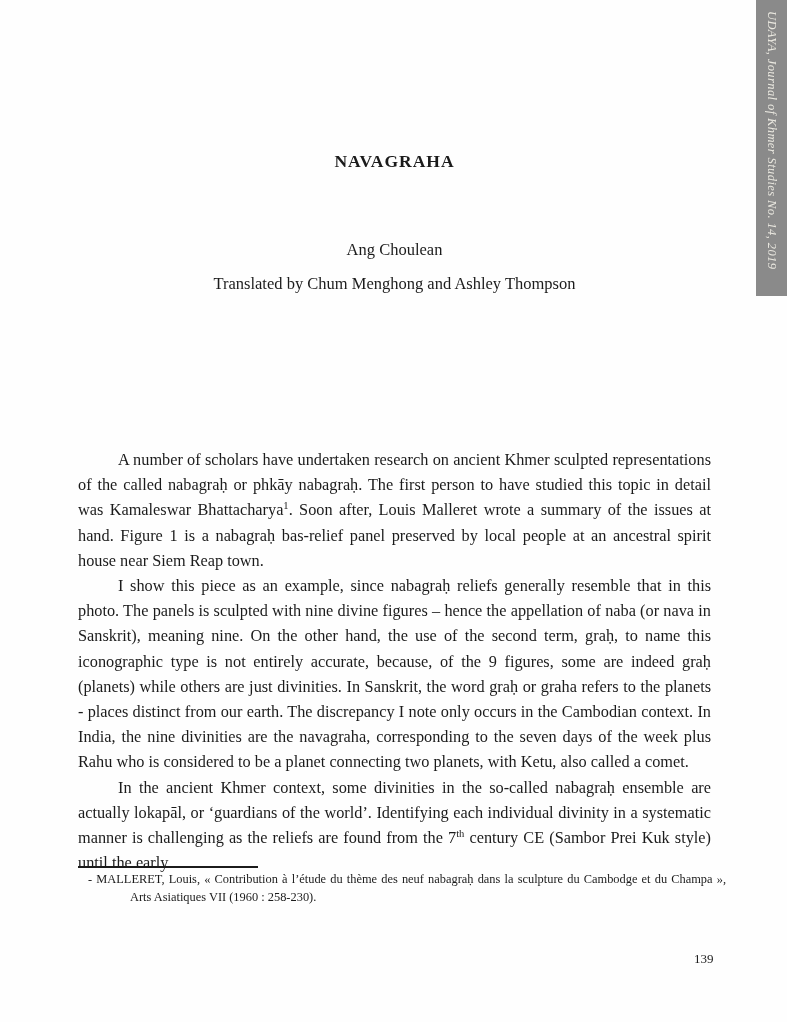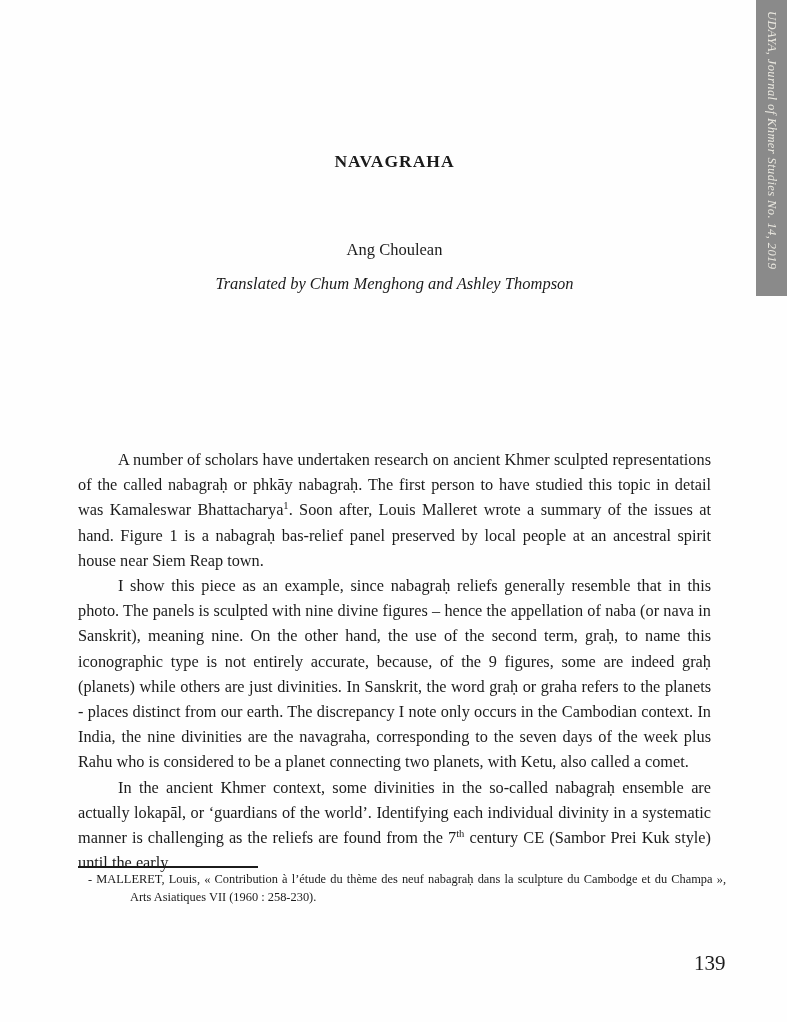--- a/index.html
+++ b/index.html
@@ -53,21 +53,20 @@
     font-size: 17.5px;
     letter-spacing: 1px;
   }
   .author {
     top: 240px;
     font-size: 16.5px;
   }
   .translated {
     top: 274px;
     font-size: 16.5px;
-    font-style: italic;
   }
 
   
   .body-text {
     position: absolute;
     left: 78px;
     top: 447px;
     width: 633px;
     font-size: 16.3px;
     line-height: 25.2px;
@@ -104,21 +103,21 @@
     text-indent: -52px;
   }
   .footnote.fn-2 {
     text-indent: -42px;
   }
 
   .page-number {
     position: absolute;
     left: 694px;
     top: 951px;
-    font-size: 21px;
+    font-size: 13px;
     text-align: right;
   }
 </style>
 </head>
 <body>
 
 <div class="page">
 
   <div class="journal-tab">
     <span class="vtext">UDAYA, Journal of Khmer Studies No. 14, 2019</span>

